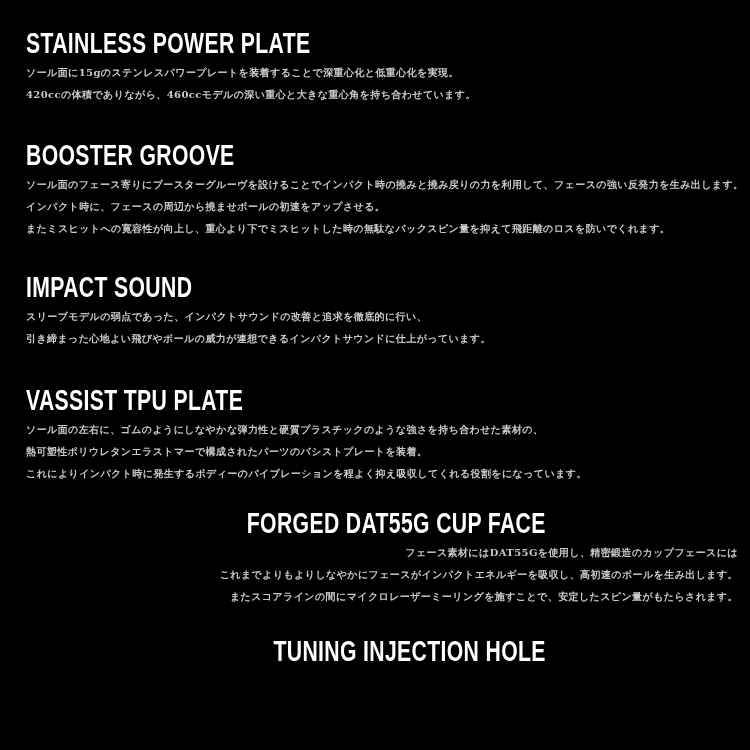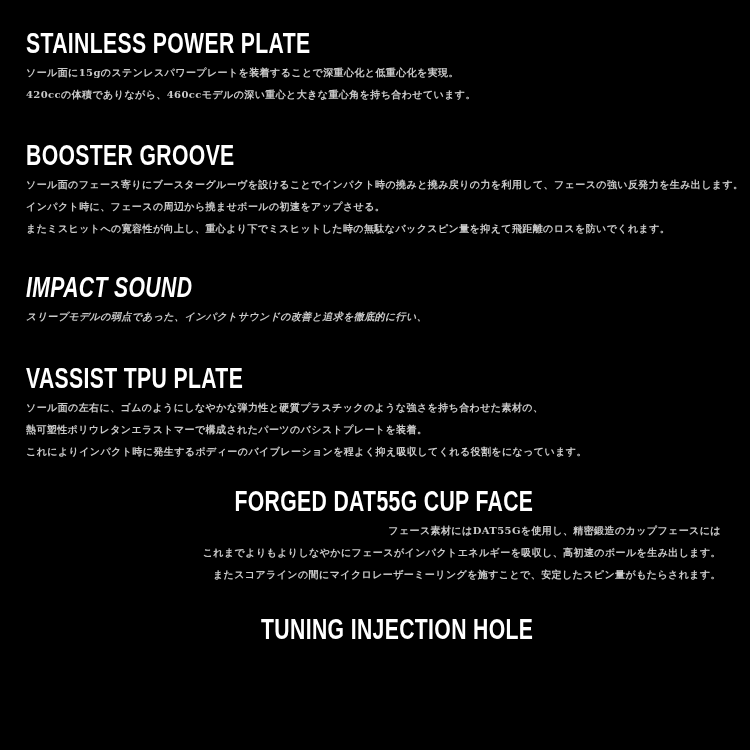--- a/index.html
+++ b/index.html
@@ -9,21 +9,21 @@
   }
   body {
     width: 750px;
     height: 750px;
     overflow: hidden;
   }
   .page {
     box-sizing: border-box;
     width: 750px;
     height: 576px;
-    padding: 30px 29px 0 26px;
+    padding: 30px 12px 0 26px;
     background: #000000;
   }
   .sec {
     display: block;
   }
   .sec .title {
     margin: 0;
     color: #ffffff;
     font-family: "Liberation Sans", sans-serif;
     font-weight: 700;
@@ -39,21 +39,21 @@
     color: #c9c9c9;
     font-family: "DejaVu Serif", serif;
     font-weight: 600;
     font-size: 10px;
     line-height: 22px;
     letter-spacing: 0.4px;
     white-space: nowrap;
   }
   .sec .line:first-of-type { margin-top: 6px; }
   .sec2 { margin-top: 36px; }
-  .sec3 { margin-top: 34px; font-style: italic; }
+  .sec3 { margin-top: 34px; }
   .sec4 { margin-top: 37px; }
   .sec5 { margin-top: 25px; text-align: right; }
   .sec6 { margin-top: 30px; text-align: right; }
   .sec6 .line:first-of-type { margin-top: 16px; }
 </style>
 </head>
 <body>
 
 <div class="page">
 
@@ -66,20 +66,21 @@
   <section class="sec sec2">
     <h2 class="title">BOOSTER GROOVE</h2>
     <p class="line">ソール面のフェース寄りにブースターグルーヴを設けることでインパクト時の撓みと撓み戻りの力を利用して、フェースの強い反発力を生み出します。</p>
     <p class="line">インパクト時に、フェースの周辺から撓ませボールの初速をアップさせる。</p>
     <p class="line">またミスヒットへの寛容性が向上し、重心より下でミスヒットした時の無駄なバックスピン量を抑えて飛距離のロスを防いでくれます。</p>
   </section>
 
   <section class="sec sec3">
     <h2 class="title">IMPACT SOUND</h2>
     <p class="line">スリーブモデルの弱点であった、インパクトサウンドの改善と追求を徹底的に行い、</p>
+    <p class="line">引き締まった心地よい飛びやボールの威力が連想できるインパクトサウンドに仕上がっています。</p>
   </section>
 
   <section class="sec sec4">
     <h2 class="title">VASSIST TPU PLATE</h2>
     <p class="line">ソール面の左右に、ゴムのようにしなやかな弾力性と硬質プラスチックのような強さを持ち合わせた素材の、</p>
     <p class="line">熱可塑性ポリウレタンエラストマーで構成されたパーツのバシストプレートを装着。</p>
     <p class="line">これによりインパクト時に発生するボディーのバイブレーションを程よく抑え吸収してくれる役割をになっています。</p>
   </section>
 
   <section class="sec sec5">

